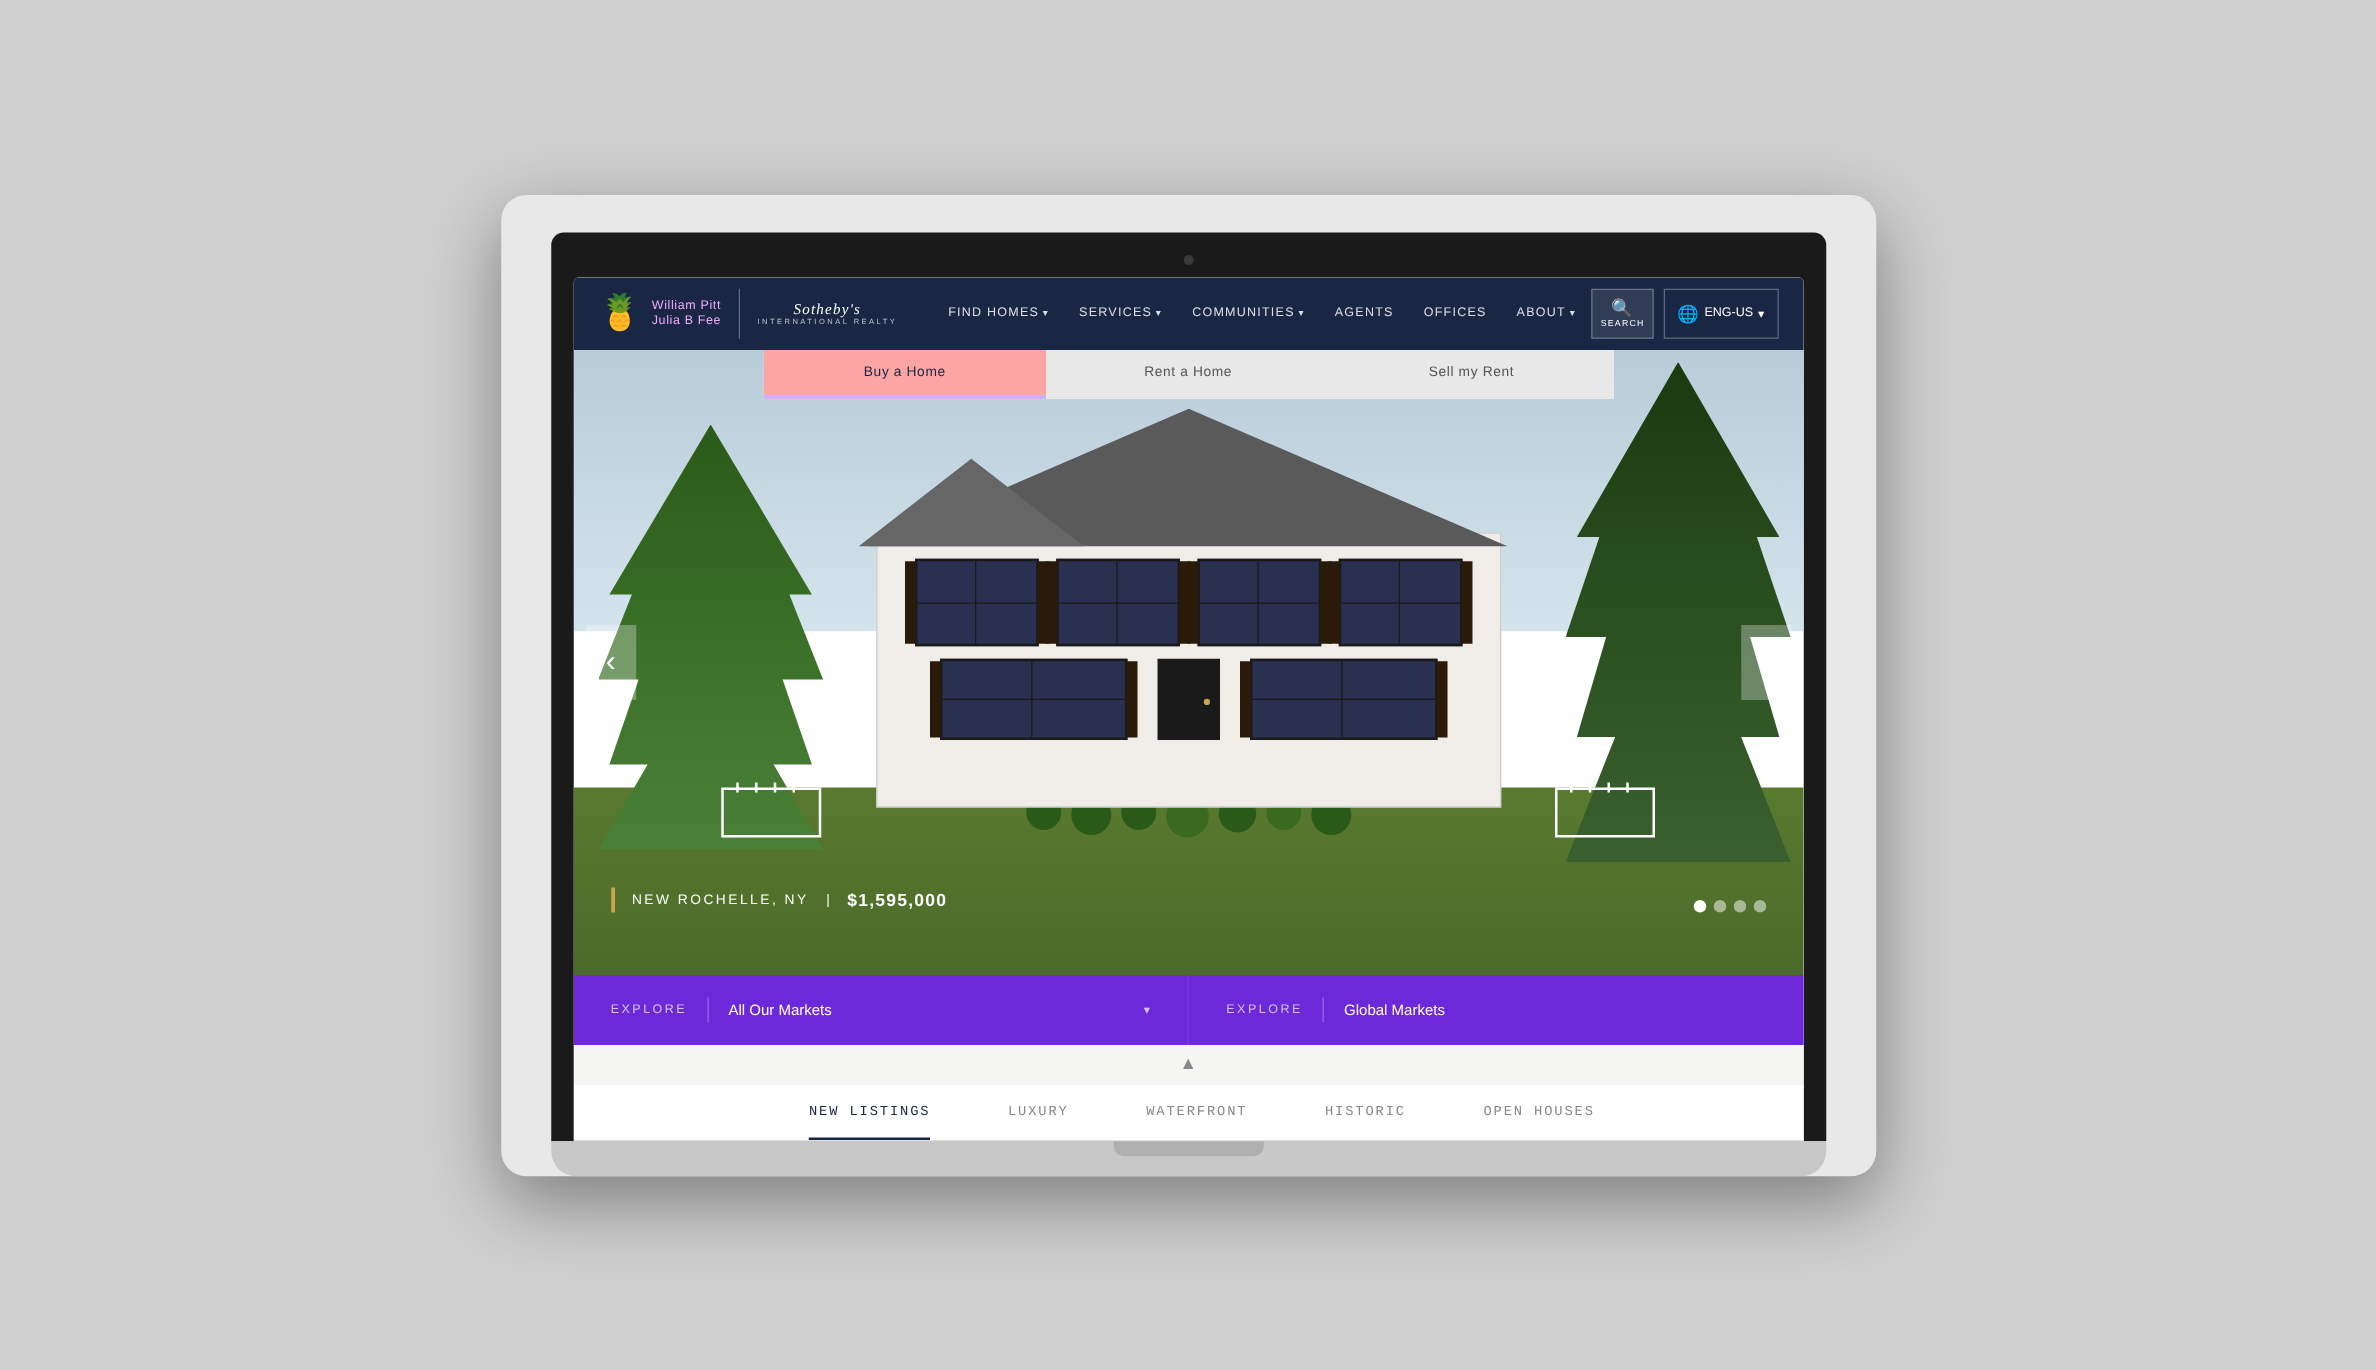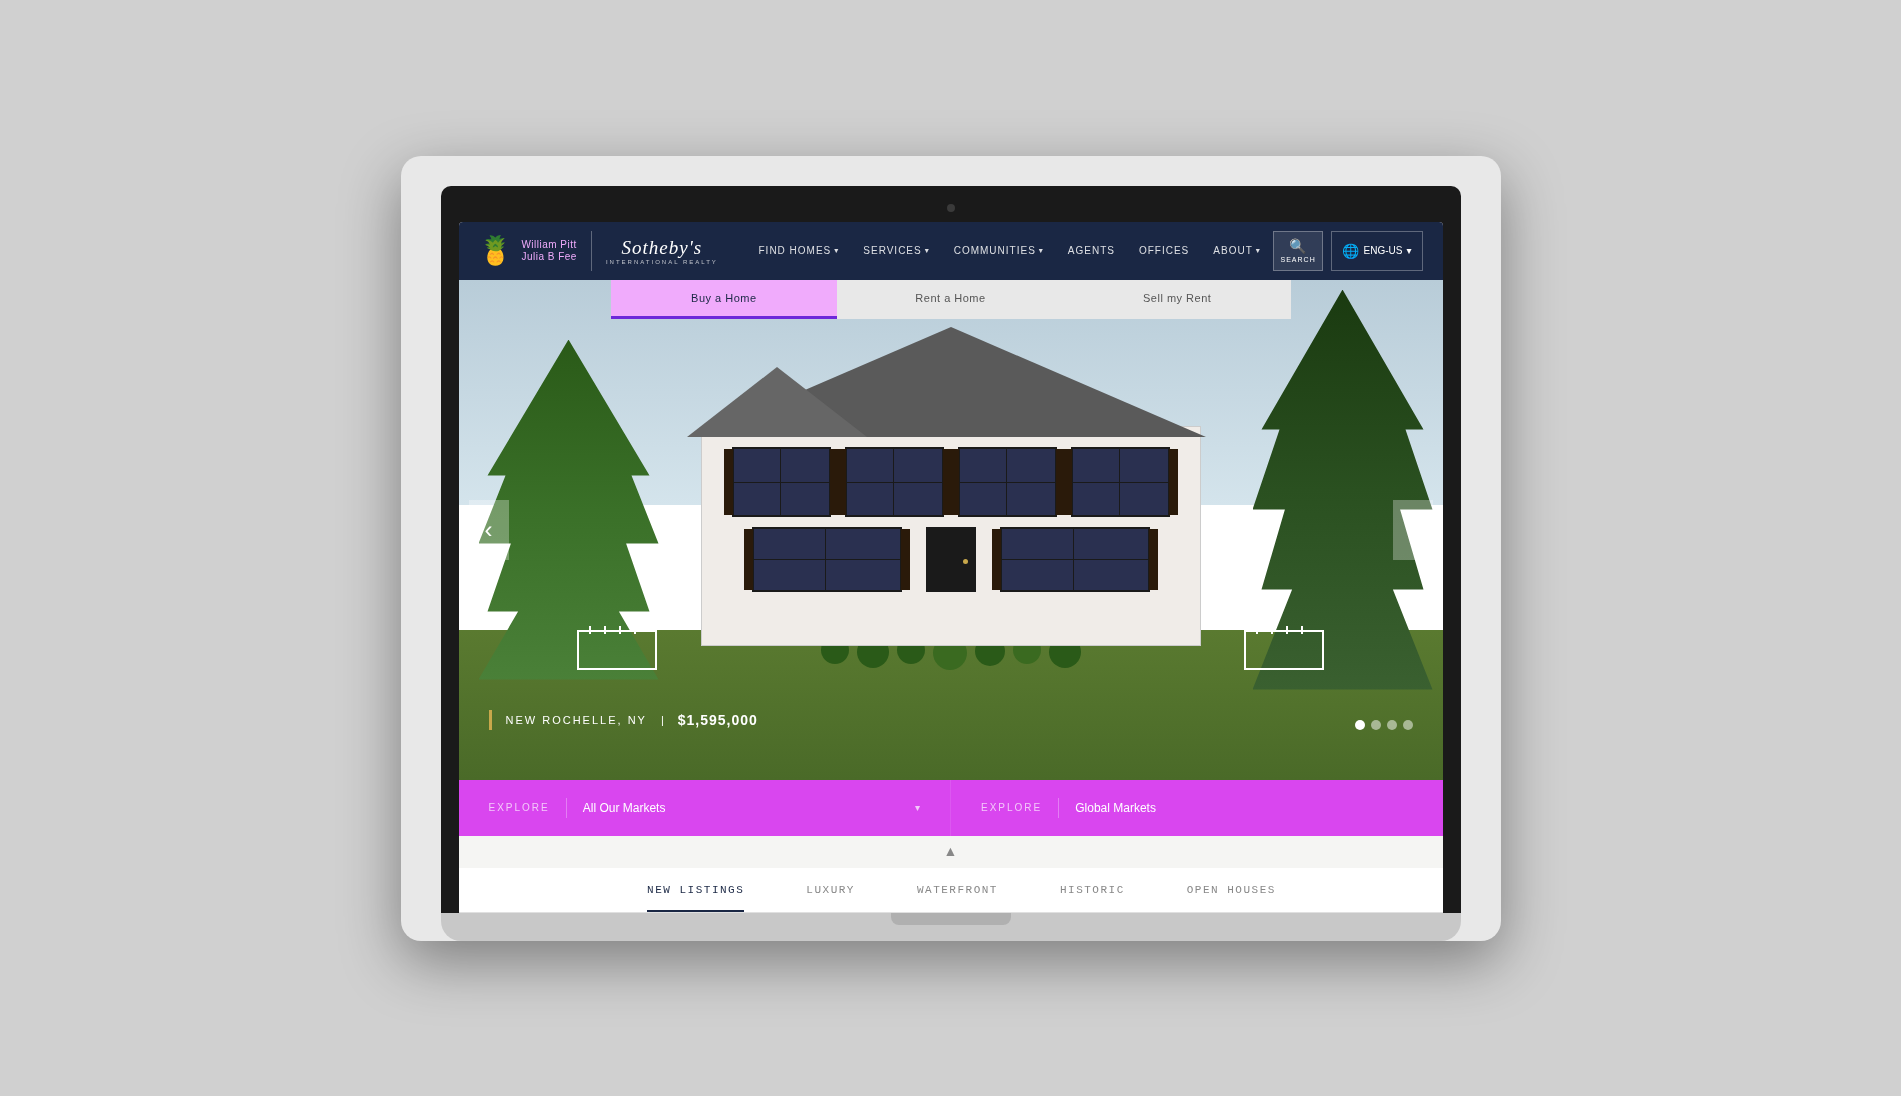--- a/index.html
+++ b/index.html
@@ -108,21 +108,21 @@
       height: 40px;
       background: rgba(255,255,255,0.3);
       margin: 0 14px;
     }
 
     .sothebys-logo {
       color: white;
       text-align: center;
     }
     .sothebys-logo .sb-name {
-      font-size: 19px;
+      font-size: 12px;
       font-style: italic;
       letter-spacing: 1px;
       font-family: Georgia, serif;
     }
     .sothebys-logo .sb-sub {
       font-size: 6px;
       letter-spacing: 2px;
       font-family: Arial, sans-serif;
       color: rgba(255,255,255,0.7);
     }
@@ -298,23 +298,23 @@
       font-size: 11px;
       font-family: Arial, sans-serif;
       background: #e8e8e8;
       cursor: pointer;
       border-bottom: 3px solid transparent;
       color: #555;
       letter-spacing: 0.5px;
     }
 
     .search-tab.active {
-      background: #f0abfc;
+      background: #fca5a5;
       color: #1a2744;
-      border-bottom: 3px solid #6d28d9;
+      border-bottom: 3px solid #c4b5fd;
     }
 
     .search-input-row {
       display: flex;
       padding: 12px 16px;
       gap: 0;
     }
 
     .search-input {
       flex: 1;
@@ -344,21 +344,21 @@
       padding: 10px 24px;
       font-size: 13px;
       font-family: Arial, sans-serif;
       font-weight: bold;
       letter-spacing: 1px;
       cursor: pointer;
     }
 
     
     .explore-bar {
-      background: #d946ef;
+      background: #6d28d9;
       display: flex;
       align-items: flex-start;
       padding: 0;
       height: 56px;
     }
 
     .explore-section {
       display: flex;
       align-items: center;
       flex: 1;

